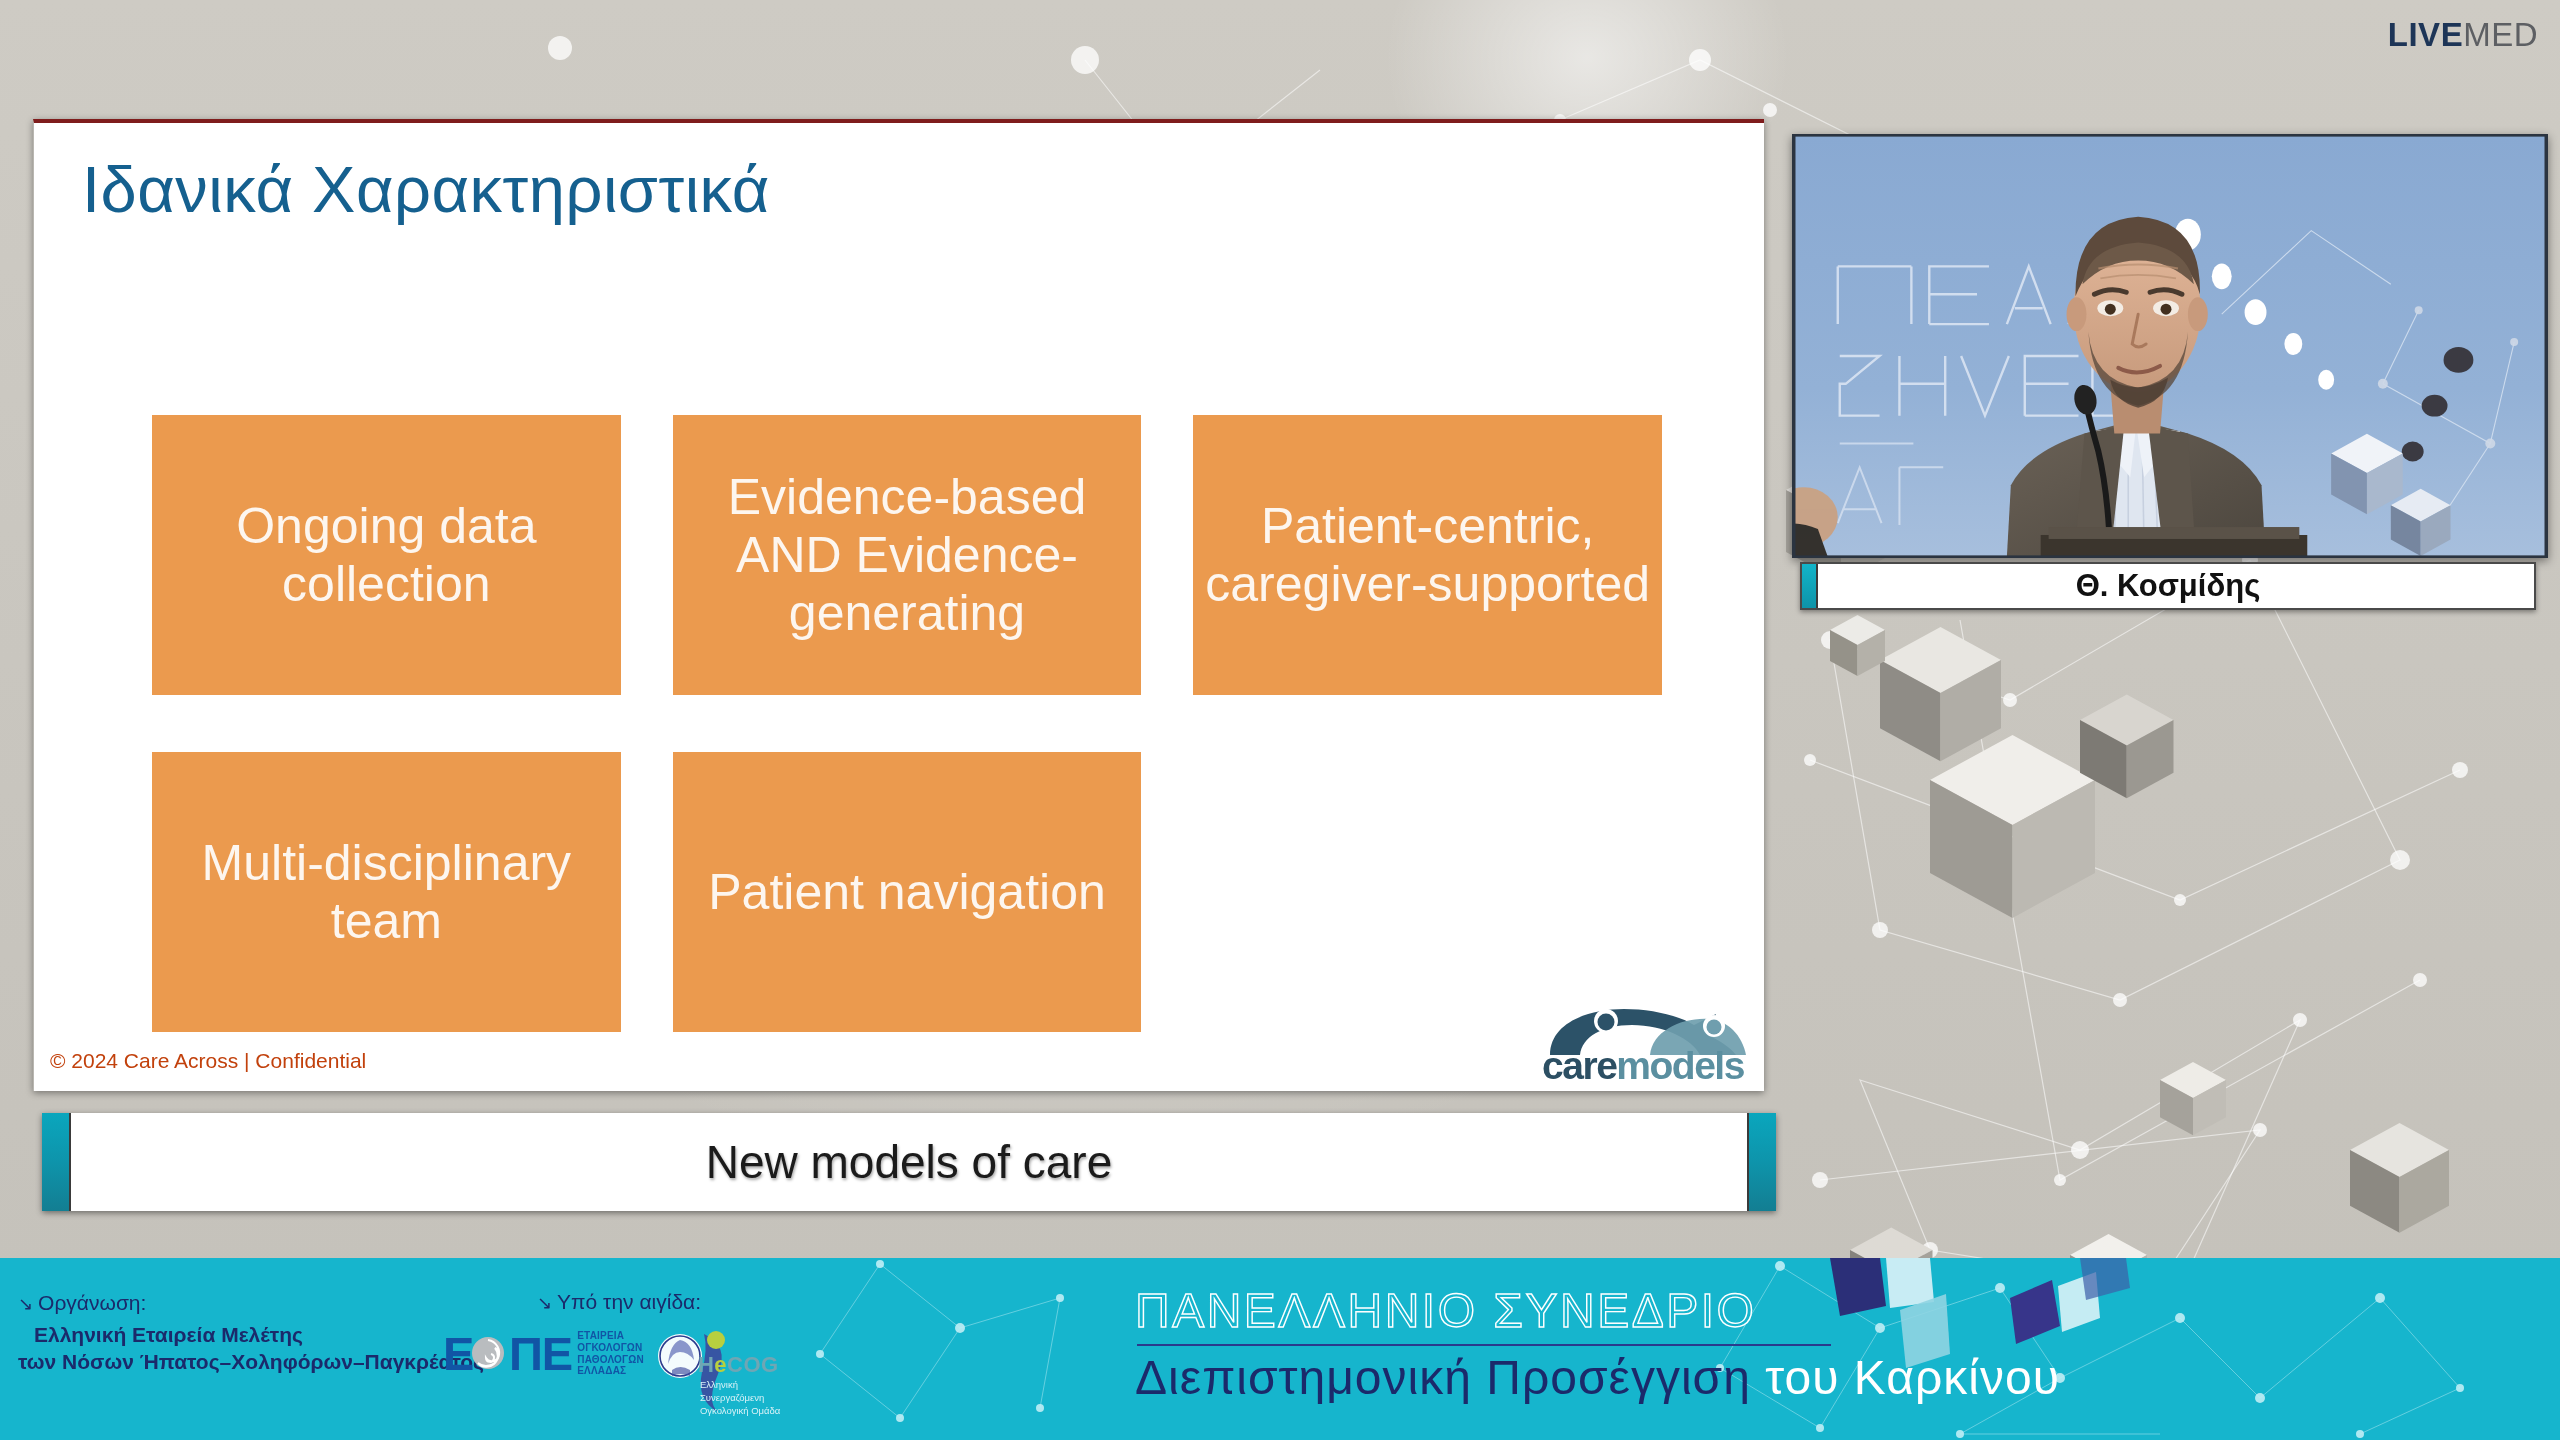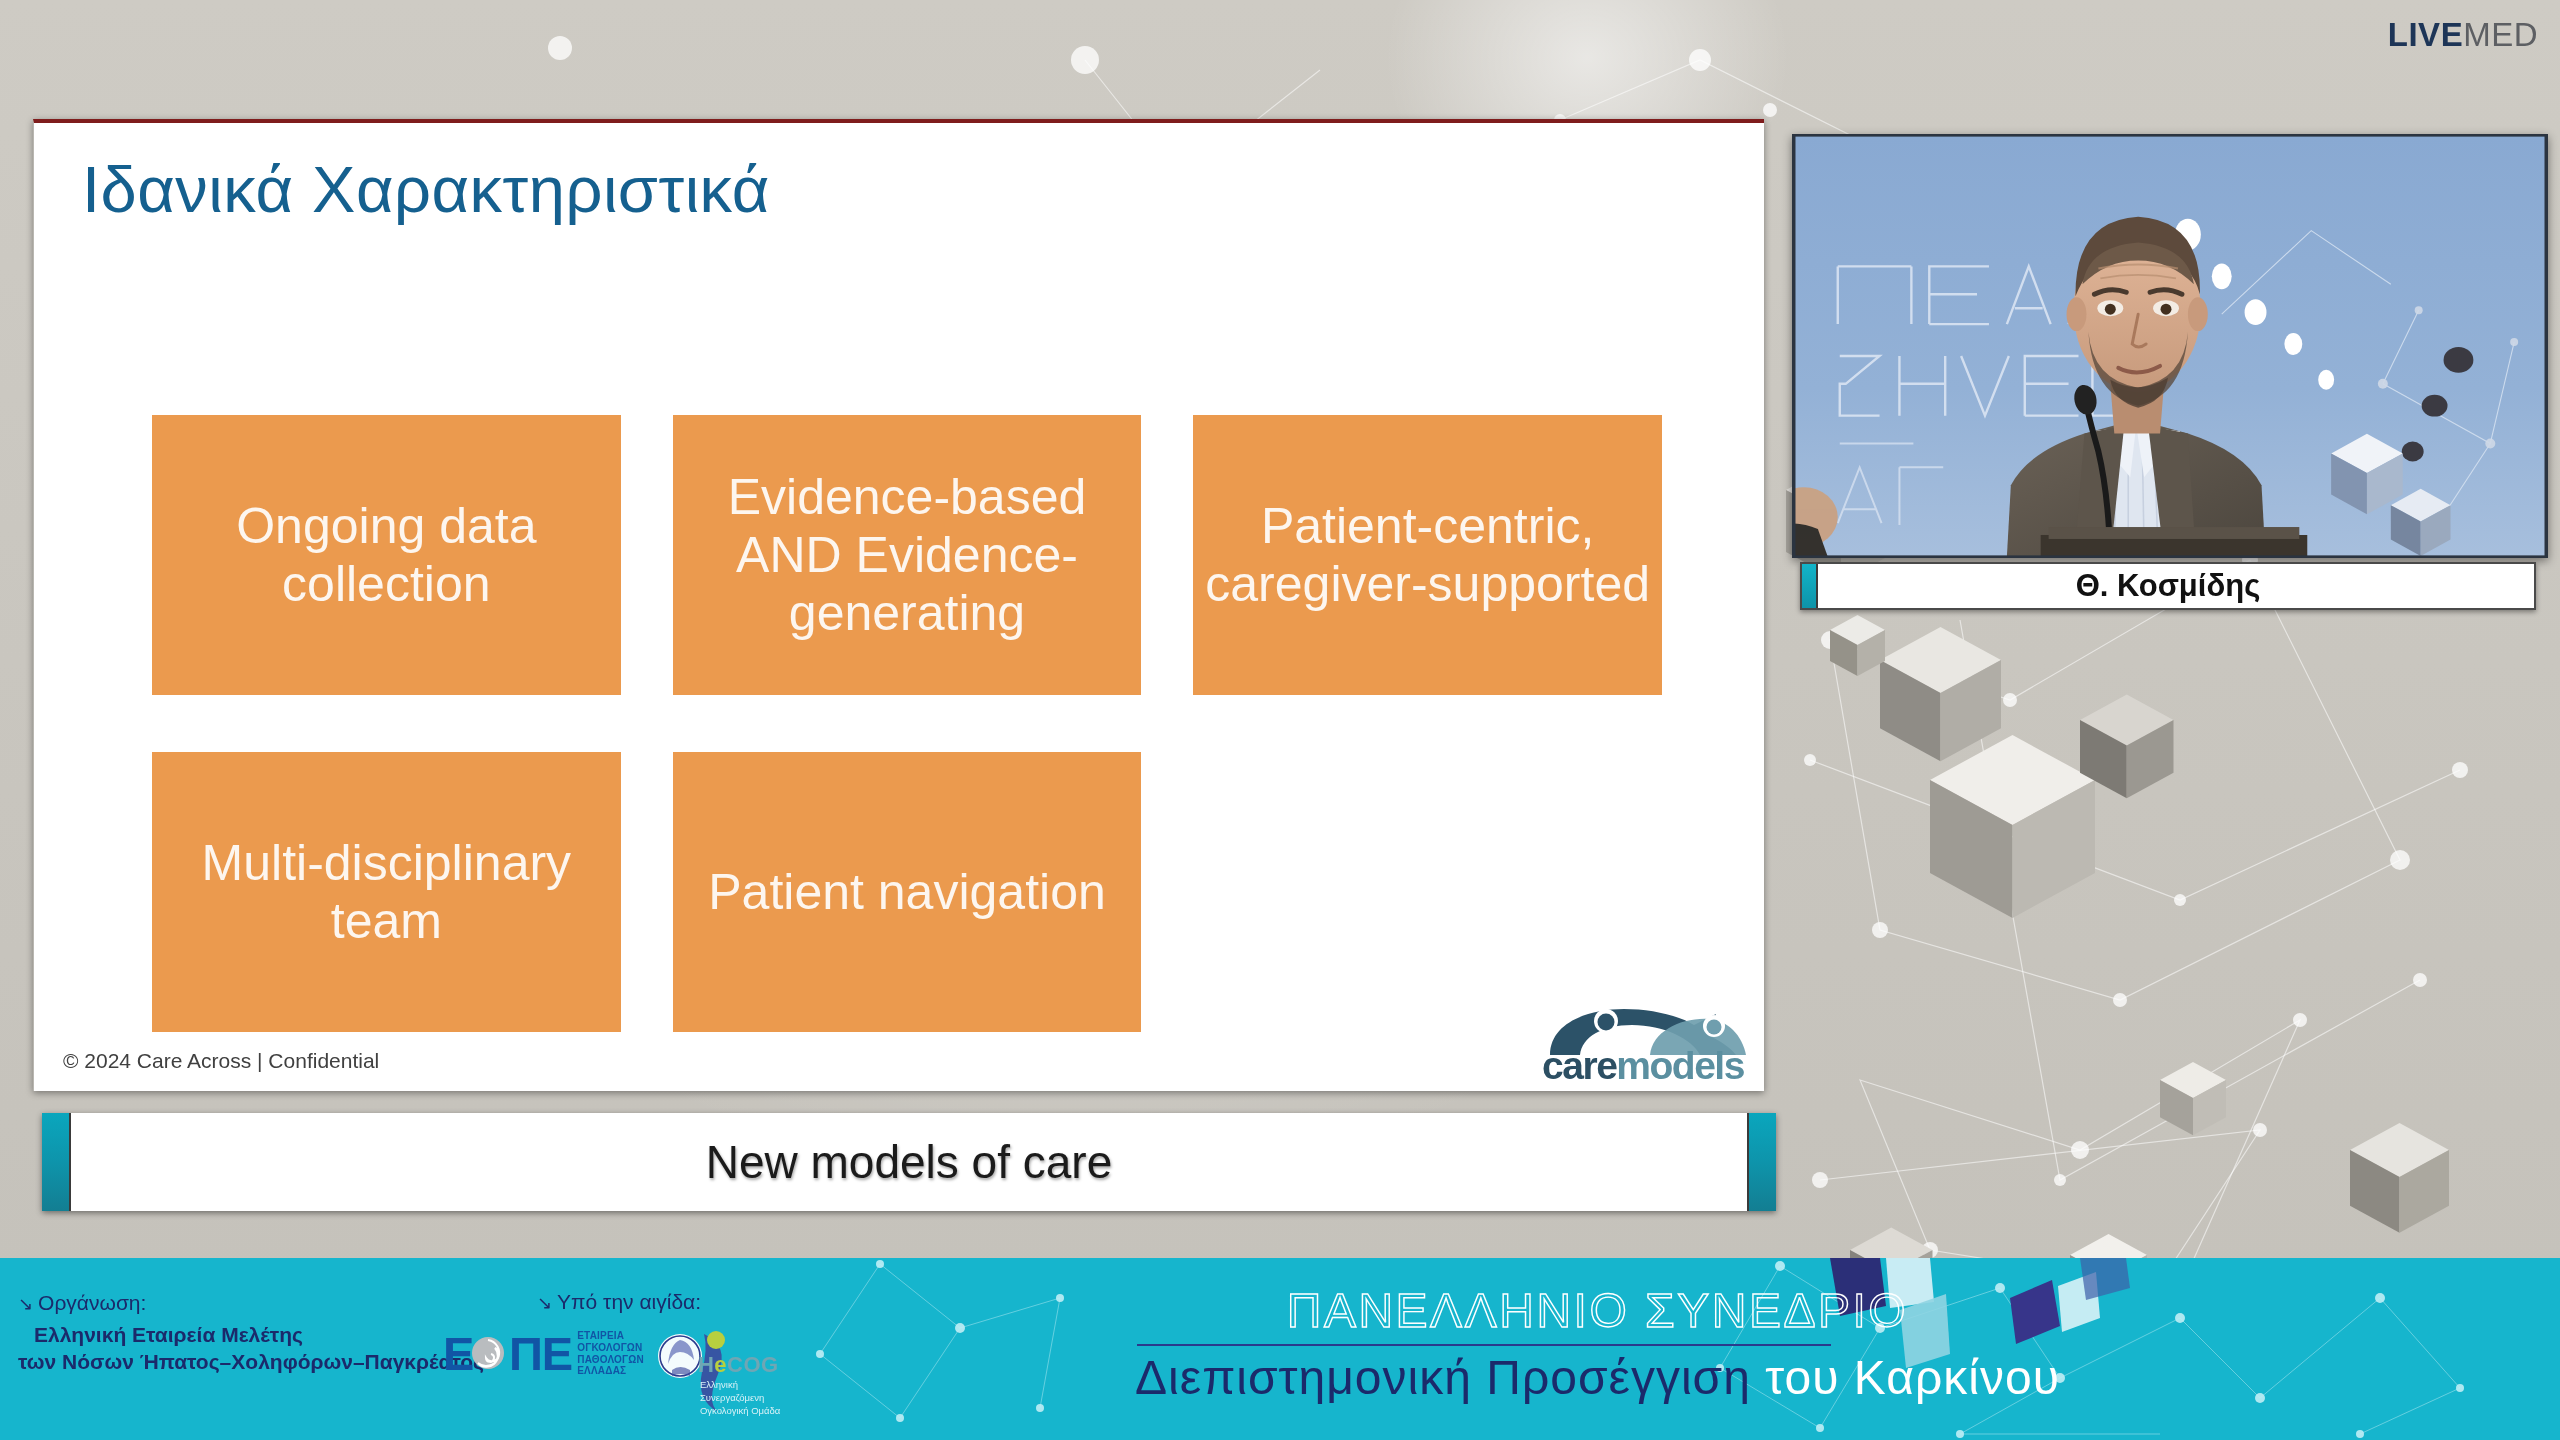--- a/index.html
+++ b/index.html
@@ -79,23 +79,23 @@
     text-align: center;
     font-size: 50px;
     line-height: 1.16;
     padding: 6px 10px;
     box-sizing: border-box;
   }
 
   
   #slide-footnote {
     position: absolute;
-    left: 29px; bottom: 18px;
+    left: 16px; bottom: 18px;
     font-size: 21px;
-    color: #404040;
+    color: #c2410c;
     white-space: nowrap;
   }
   #careacross-logo {
     position: absolute;
     right: 10px; bottom: 6px;
     width: 222px; height: 76px;
   }
   #careacross-logo .ca-word {
     position: absolute;
     left: 0; bottom: 0;
@@ -275,21 +275,20 @@
     color: #d9f2f7;
     line-height: 1.35;
     white-space: nowrap;
   }
 
   
   #conf-title {
     position: absolute;
     left: 1135px; top: 28px;
     color: #ffffff;
-    text-align: center;
   }
   #conf-line1 {
     font-size: 48px;
     font-weight: 400;
     letter-spacing: 2.5px;
     color: transparent;
     -webkit-text-stroke: 1.4px #ffffff;
     line-height: 1.05;
     white-space: nowrap;
   }

